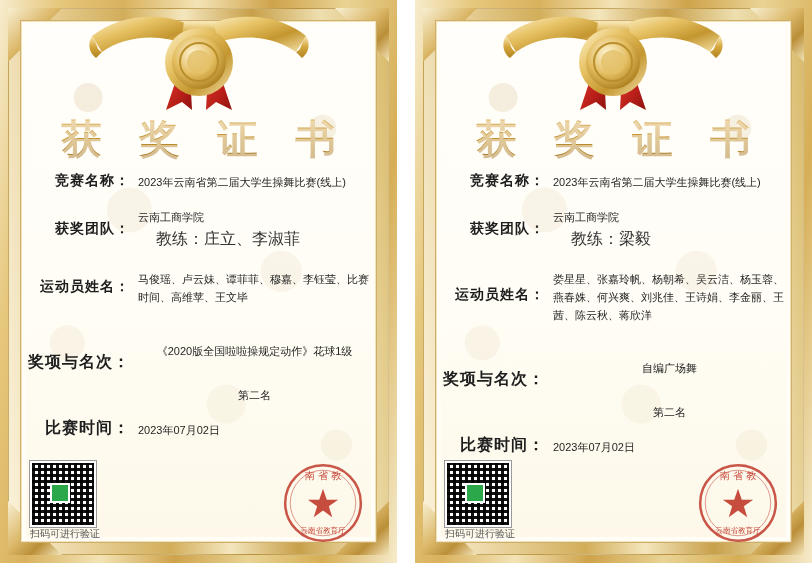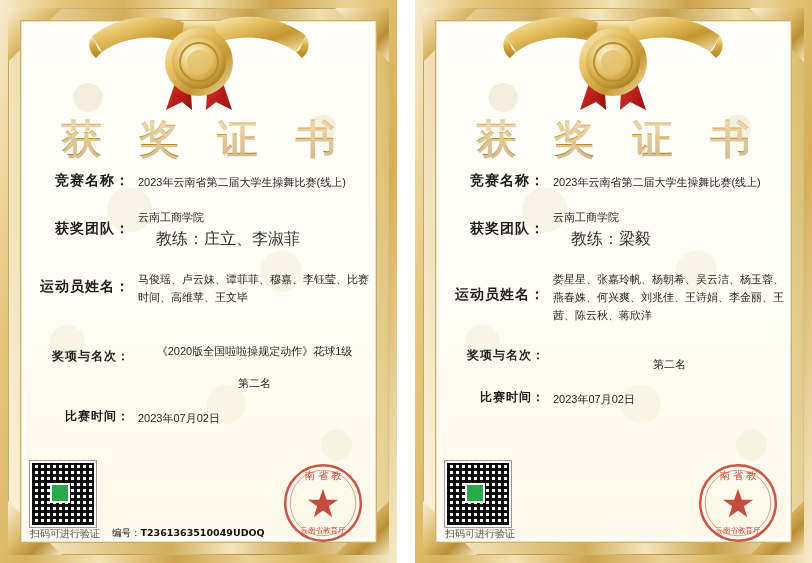--- a/index.html
+++ b/index.html
@@ -150,23 +150,23 @@
   }
   .row .value.centered { text-align: center; }
   .row.tall { min-height: 40px; }
   .sub {
     display: block;
     font-size: 16px;
     color: #333;
   }
   .sub.indent { padding-left: 18px; }
   .award-title { font-size: 11px; margin-top: 18px; }
-  .award-rank { font-size: 11px; margin-top: 14px; }
-
-  .row.award .label, .row.time .label { font-size: 12px; }
+  .award-rank { font-size: 11px; margin-top: 26px; }
+
+  .row.award .label, .row.time .label { font-size: 16px; }
 
   
   .footer {
     position: absolute;
     left: 26px;
     right: 26px;
     bottom: 16px;
     height: 86px;
   }
   .qr {
@@ -309,23 +309,20 @@
 
       <div class="row time">
         <div class="label">比赛时间：</div>
         <div class="value">2023年07月02日</div>
       </div>
     </div>
 
     <div class="footer">
       <div class="qr"></div>
       <div class="qr-caption">扫码可进行验证</div>
-      <div class="code">
-        <span>编号：</span><b>T2361363510049UDOQ</b>
-      </div>
       <svg class="seal" viewBox="0 0 100 100">
         <circle cx="50" cy="50" r="45" fill="none" stroke="#c0392b" stroke-width="3" opacity="0.85"></circle>
         <circle cx="50" cy="50" r="39" fill="none" stroke="#c0392b" stroke-width="1" opacity="0.6"></circle>
         <polygon points="50,33 54.5,46 68,46 57,54 61,67 50,59 39,67 43,54 32,46 45.5,46" fill="#c0392b" opacity="0.9"></polygon>
         <text x="50" y="22" font-size="12" fill="#c0392b" text-anchor="middle" font-family="DejaVu Serif, serif" opacity="0.9">南 省 教</text>
         <text x="50" y="86" font-size="9" fill="#c0392b" text-anchor="middle" font-family="DejaVu Serif, serif" opacity="0.9">云南省教育厅</text>
       </svg>
     </div>
   </div>
 
@@ -374,20 +371,21 @@
       </div>
 
       <div class="row tall">
         <div class="label">运动员姓名：</div>
         <div class="value">娄星星、张嘉玲帆、杨朝希、吴云洁、杨玉蓉、燕春姝、何兴爽、刘兆佳、王诗娟、李金丽、王茜、陈云秋、蒋欣洋</div>
       </div>
 
       <div class="row award">
         <div class="label">奖项与名次：</div>
         <div class="value centered">
+          <div class="award-title">自编广场舞</div>
           <div class="award-rank">第二名</div>
         </div>
       </div>
 
       <div class="row time">
         <div class="label">比赛时间：</div>
         <div class="value">2023年07月02日</div>
       </div>
     </div>
 

